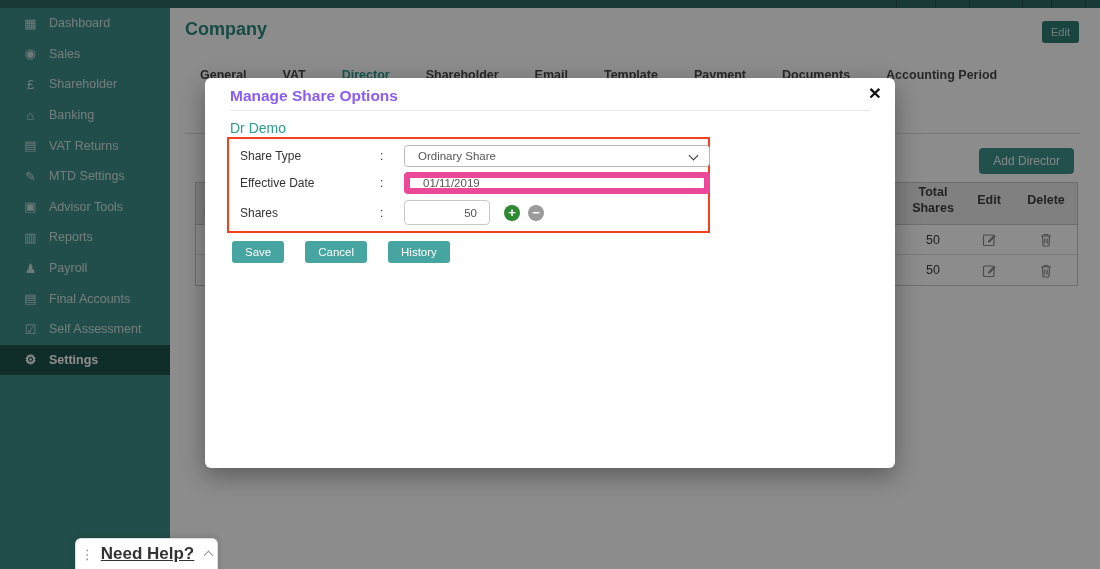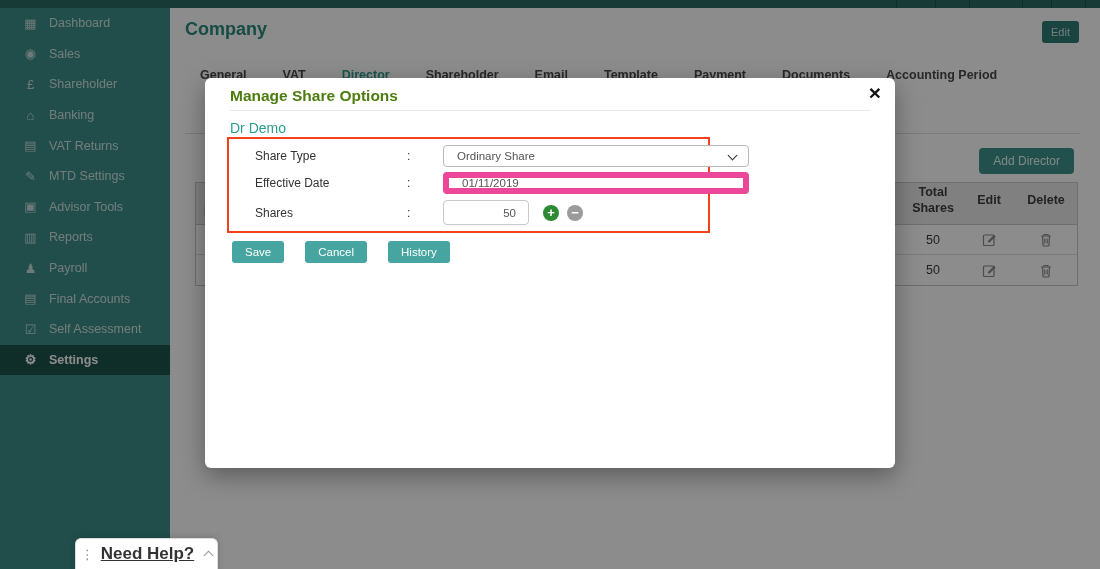--- a/index.html
+++ b/index.html
@@ -50,27 +50,27 @@
   .row-icon { cursor:pointer; display:inline-flex; }
 
   
   .overlay { position:absolute; inset:0; background:rgba(0,0,0,0.45); z-index:5; }
 
   
   .modal { position:absolute; left:205px; top:78px; width:690px; height:390px; background:#ffffff;
            border-radius:6px; box-shadow:0 8px 24px rgba(0,0,0,.35); z-index:10; }
   .modal-close { position:absolute; right:14px; top:4px; font-size:21px; color:#111;
                  background:none; border:none; cursor:pointer; line-height:1; font-weight:bold; }
-  .modal-title { position:absolute; left:25px; top:9px; font-size:15.5px; font-weight:bold; color:#4d7c0f; }
+  .modal-title { position:absolute; left:25px; top:9px; font-size:15.5px; font-weight:bold; color:#8b5cf6; }
   .modal-hr { position:absolute; left:25px; right:25px; top:32px; height:1px; background:#e8e8e8; }
   .modal-subtitle { position:absolute; left:25px; top:42px; font-size:14px; color:#2a9d8f; }
   .red-box { position:absolute; left:22px; top:59px; width:483px; height:96px;
              border:2px solid #f4401c; display:flex; flex-direction:column; justify-content:space-around;
              padding:3px 0; }
-  .field-row { display:grid; grid-template-columns:140px 24px 1fr; align-items:center; padding-left:26px;gap:12px; }
+  .field-row { display:grid; grid-template-columns:140px 24px 1fr; align-items:center; padding-left:11px; }
   .f-label { font-size:12px; color:#333; }
   .f-colon { font-size:12px; color:#333; }
   .f-select { position:relative; width:306px; height:22px; border:1px solid #b9b9b9; border-radius:4px;
               background:#fff; font-size:11.5px; color:#555; display:flex; align-items:center;
               padding-left:13px; cursor:pointer; }
   .f-select .chev { position:absolute; right:12px; top:6px; width:7px; height:7px;
                     border-right:1.6px solid #333; border-bottom:1.6px solid #333; transform:rotate(45deg); }
   .f-input { width:306px; height:22px; border:6px solid #ec4899; border-radius:4px;
              font-size:11.5px; color:#555; padding-left:13px; font-family:"Liberation Sans",sans-serif; }
   .shares-wrap { display:flex; align-items:center; }

